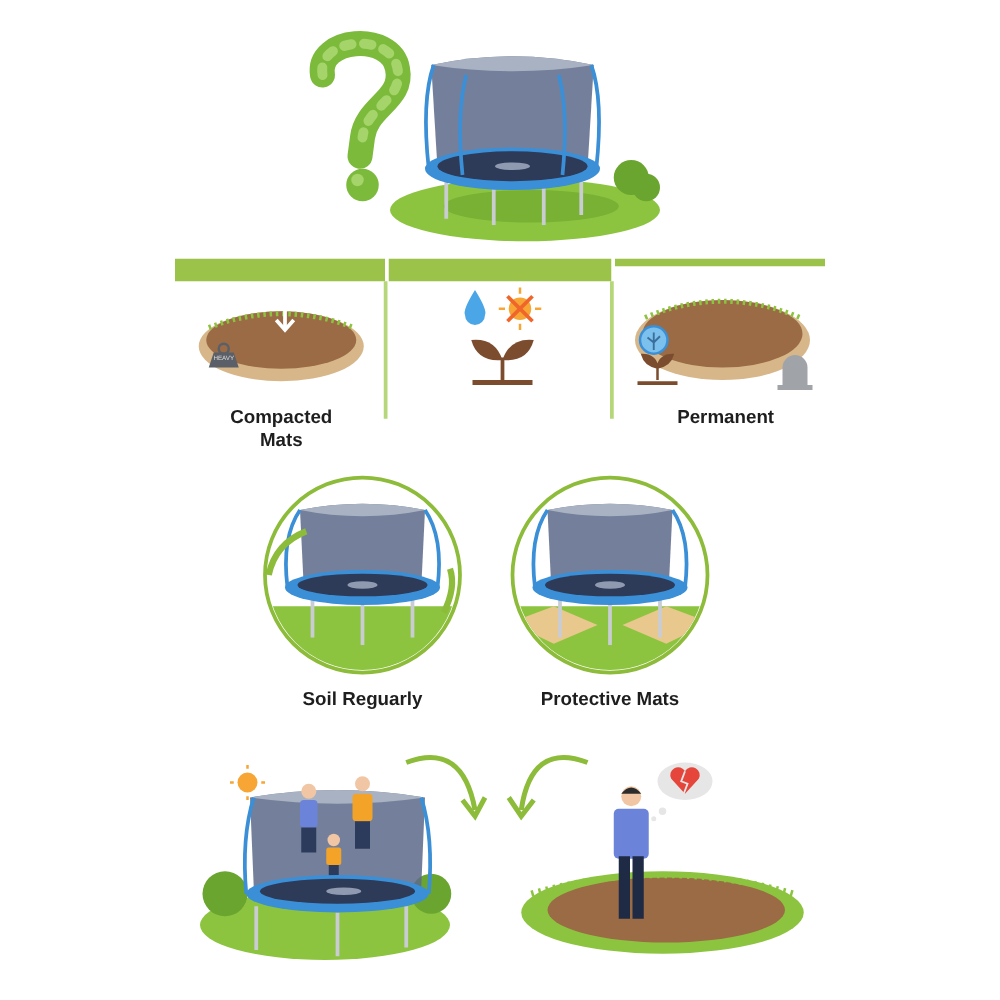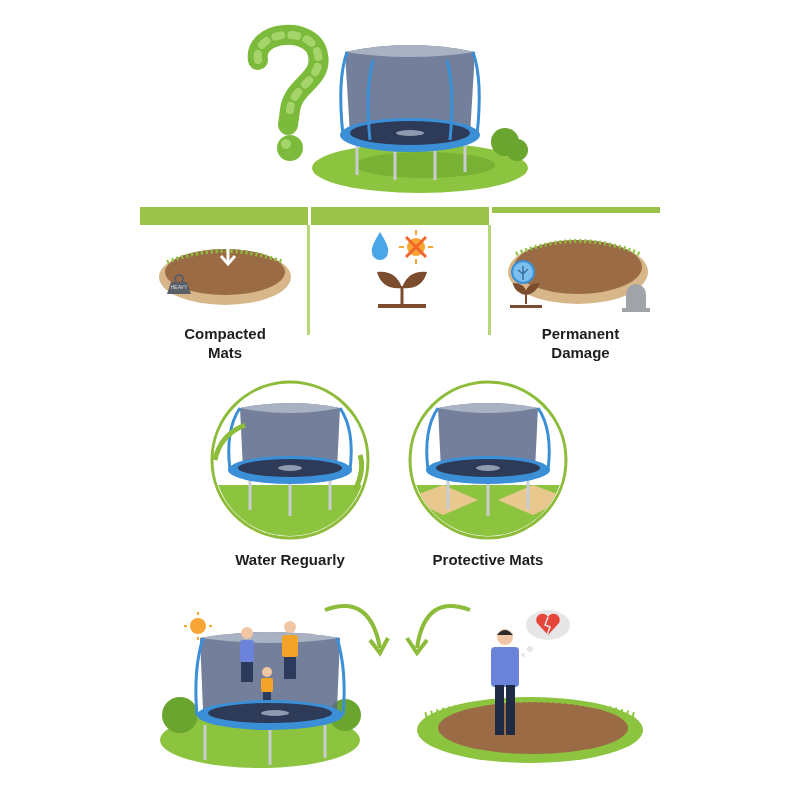--- a/index.html
+++ b/index.html
@@ -107,21 +107,20 @@
     <path d="M18 32 Q80 6 142 32" stroke="#8cc43f" stroke-width="4" fill="none" stroke-dasharray="2 3"></path>
     <circle cx="25" cy="50" r="11" fill="#7cc0ee" stroke="#3a8fd6" stroke-width="2"></circle>
     <path d="M25 44 L25 58 M20 48 L25 52 L30 47" stroke="#3a6f9a" stroke-width="1.5" fill="none"></path>
     <path d="M28 82 L28 70 M28 72 Q18 70 16 62 Q26 62 28 72 M28 72 Q38 70 40 62 Q30 62 28 72" stroke="#7b4d2e" stroke-width="2" fill="#7b4d2e"></path>
     <rect x="12" y="83" width="32" height="3" fill="#7b4d2e"></rect>
     <path d="M128 88 L128 72 A10 10 0 0 1 148 72 L148 88 Z" fill="#a0a4a8"></path>
     <rect x="124" y="86" width="28" height="4" fill="#a0a4a8"></rect>
   </svg>
   <div class="label" style="left:0;top:102px;width:165px;">
     <div>Permanent</div>
-    <div>Damage</div>
   </div>
 </div>
 
 <div class="abs" style="left:205px;top:380px;width:170px;height:195px;">
   <svg width="170" height="160" style="left:0;top:0;">
     <defs>
         <clipPath id="c1">
           <circle cx="85" cy="80" r="76"></circle>
         </clipPath>
       </defs>
@@ -139,21 +138,21 @@
       <ellipse cx="85" cy="88" rx="52" ry="9" fill="#2d3a58"></ellipse>
       <ellipse cx="85" cy="88" rx="12" ry="3" fill="#8f9ab0"></ellipse>
       <g stroke="#3a8fd6" stroke-width="3" fill="none">
           <path d="M25 90 Q20 50 35 28"></path>
           <path d="M145 90 Q150 50 135 28"></path>
         </g>
     </g>
     <path d="M10 80 Q15 55 40 45" stroke="#8dbb3a" stroke-width="5" fill="none"></path>
     <path d="M150 110 Q160 90 155 75" stroke="#8dbb3a" stroke-width="5" fill="none"></path>
   </svg>
-  <div class="label" style="left:-10px;top:170px;width:190px;">Water Reguarly</div>
+  <div class="label" style="left:-10px;top:170px;width:190px;">Soil Reguarly</div>
 </div>
 
 <div class="abs" style="left:403px;top:380px;width:170px;height:195px;">
   <svg width="170" height="160" style="left:0;top:0;">
     <defs>
         <clipPath id="c2">
           <circle cx="85" cy="80" r="76"></circle>
         </clipPath>
       </defs>
     <circle cx="85" cy="80" r="78" fill="#fff" stroke="#8dbb3a" stroke-width="3"></circle>

